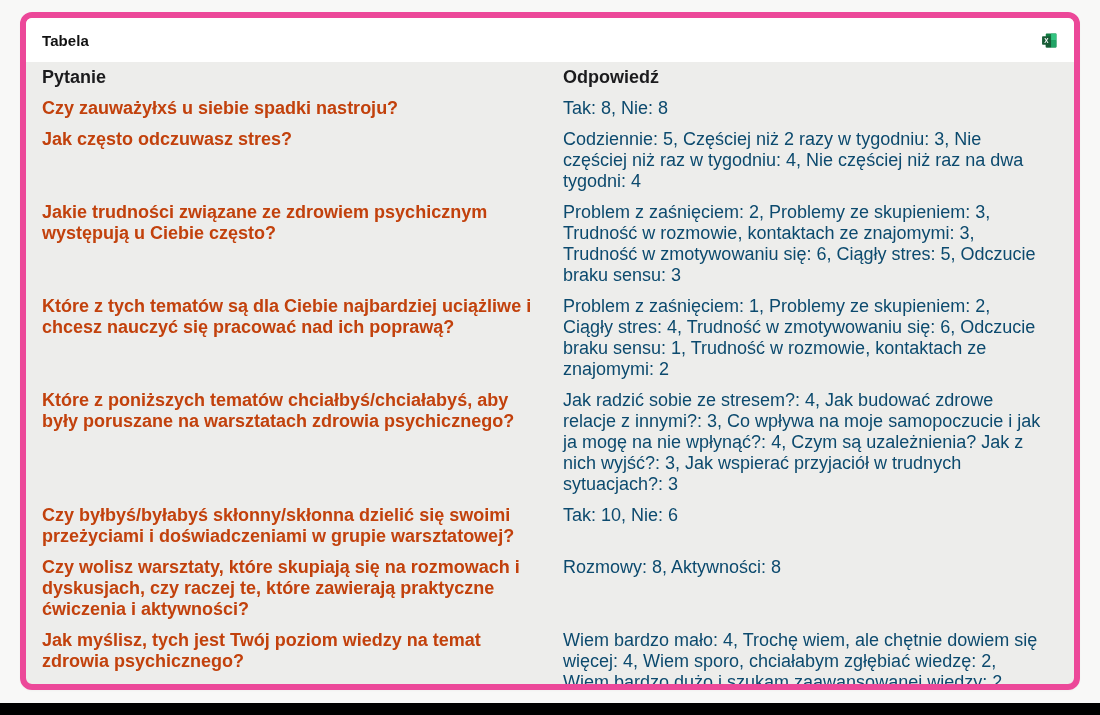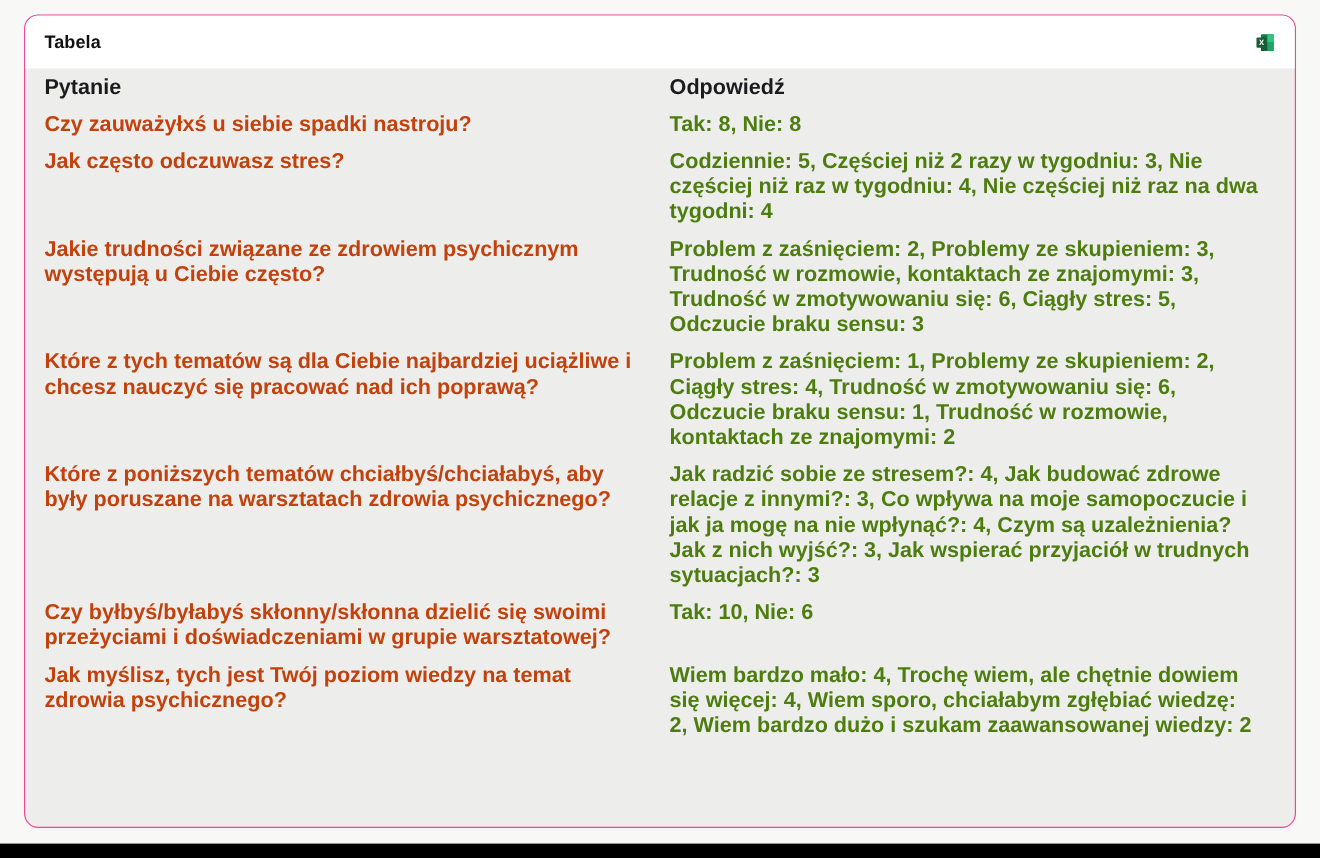--- a/index.html
+++ b/index.html
@@ -9,21 +9,21 @@
     background: #f8f8f7;
     overflow: hidden;
   }
   .page { position: relative; width: 1100px; height: 715px; }
 
   .card {
     position: absolute;
     left: 20px; top: 12px;
     width: 1060px; height: 678px;
     background: #ededeb;
-    border: 1px solid #ec4899;
+    border: 6px solid #ec4899;
     border-radius: 12px;
     overflow: hidden;
     box-shadow: 0 1px 2px rgba(0,0,0,0.03);
   }
 
   .card-header {
     height: 44px;
     background: #ffffff;
     display: flex;
     align-items: center;
@@ -56,21 +56,21 @@
     vertical-align: top;
     font-size: 18px;
     line-height: 21px;
   }
   .data-table col.c-q { width: 537px; }
   .data-table th { font-weight: 700; color: #1b1b1d; }
   .data-table th.q, .data-table td.q { padding: 5px 20px 5px 16px; }
   .data-table th.a, .data-table td.a { padding: 5px 30px 5px 0; }
   .data-table thead th { padding-top: 11px; padding-bottom: 5px; }
   .data-table td.q { font-weight: 700; color: #c2410c; }
-  .data-table td.a { font-weight: 700; color: #4d7c0f; }
+  .data-table td.a { font-weight: 400; color: #0c4a6e; }
 
   .bottom-bar {
     position: absolute;
     left: 0; bottom: 0;
     width: 1100px; height: 12px;
     background: #000000;
   }
 </style>
 </head>
 <body>
@@ -125,20 +125,24 @@
         </tr>
         <tr>
           <td class="q">Które z poniższych tematów chciałbyś/chciałabyś, aby były poruszane na warsztatach zdrowia psychicznego?</td>
           <td class="a">Jak radzić sobie ze stresem?: 4, Jak budować zdrowe relacje z innymi?: 3, Co wpływa na moje samopoczucie i jak ja mogę na nie wpłynąć?: 4, Czym są uzależnienia? Jak z nich wyjść?: 3, Jak wspierać przyjaciół w trudnych sytuacjach?: 3</td>
         </tr>
         <tr>
           <td class="q">Czy byłbyś/byłabyś skłonny/skłonna dzielić się swoimi przeżyciami i doświadczeniami w grupie warsztatowej?</td>
           <td class="a">Tak: 10, Nie: 6</td>
         </tr>
         <tr>
+          <td class="q">Czy wolisz warsztaty, które skupiają się na rozmowach i dyskusjach, czy raczej te, które zawierają praktyczne ćwiczenia i aktywności?</td>
+          <td class="a">Rozmowy: 8, Aktywności: 8</td>
+        </tr>
+        <tr>
           <td class="q">Jak myślisz, tych jest Twój poziom wiedzy na temat zdrowia psychicznego?</td>
           <td class="a">Wiem bardzo mało: 4, Trochę wiem, ale chętnie dowiem się więcej: 4, Wiem sporo, chciałabym zgłębiać wiedzę: 2, Wiem bardzo dużo i szukam zaawansowanej wiedzy: 2</td>
         </tr>
       </tbody>
     </table>
 
   </div>
 
   <div class="bottom-bar"></div>
 

